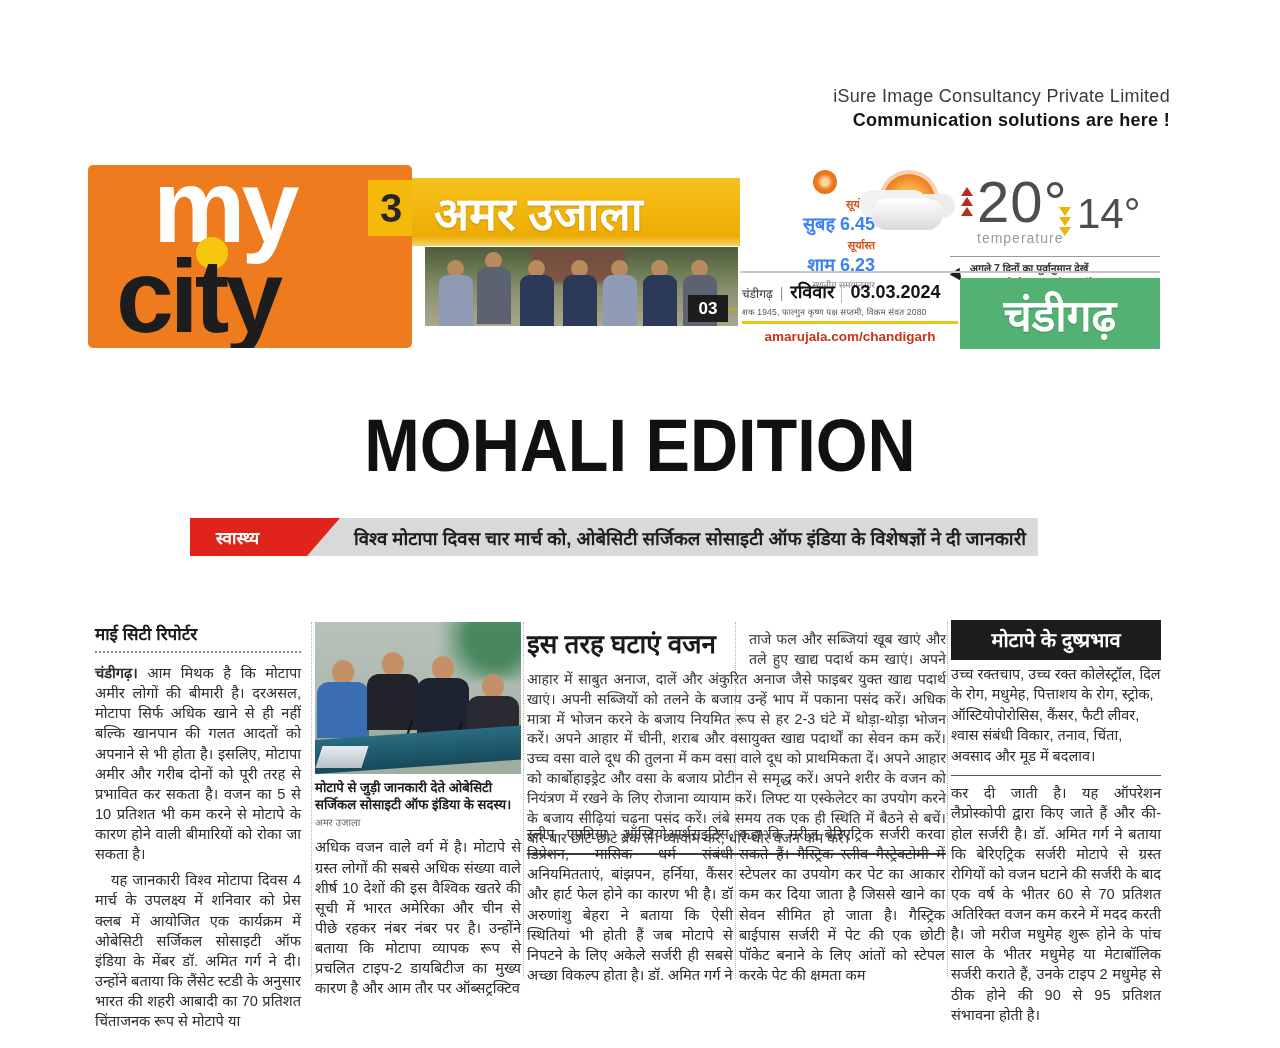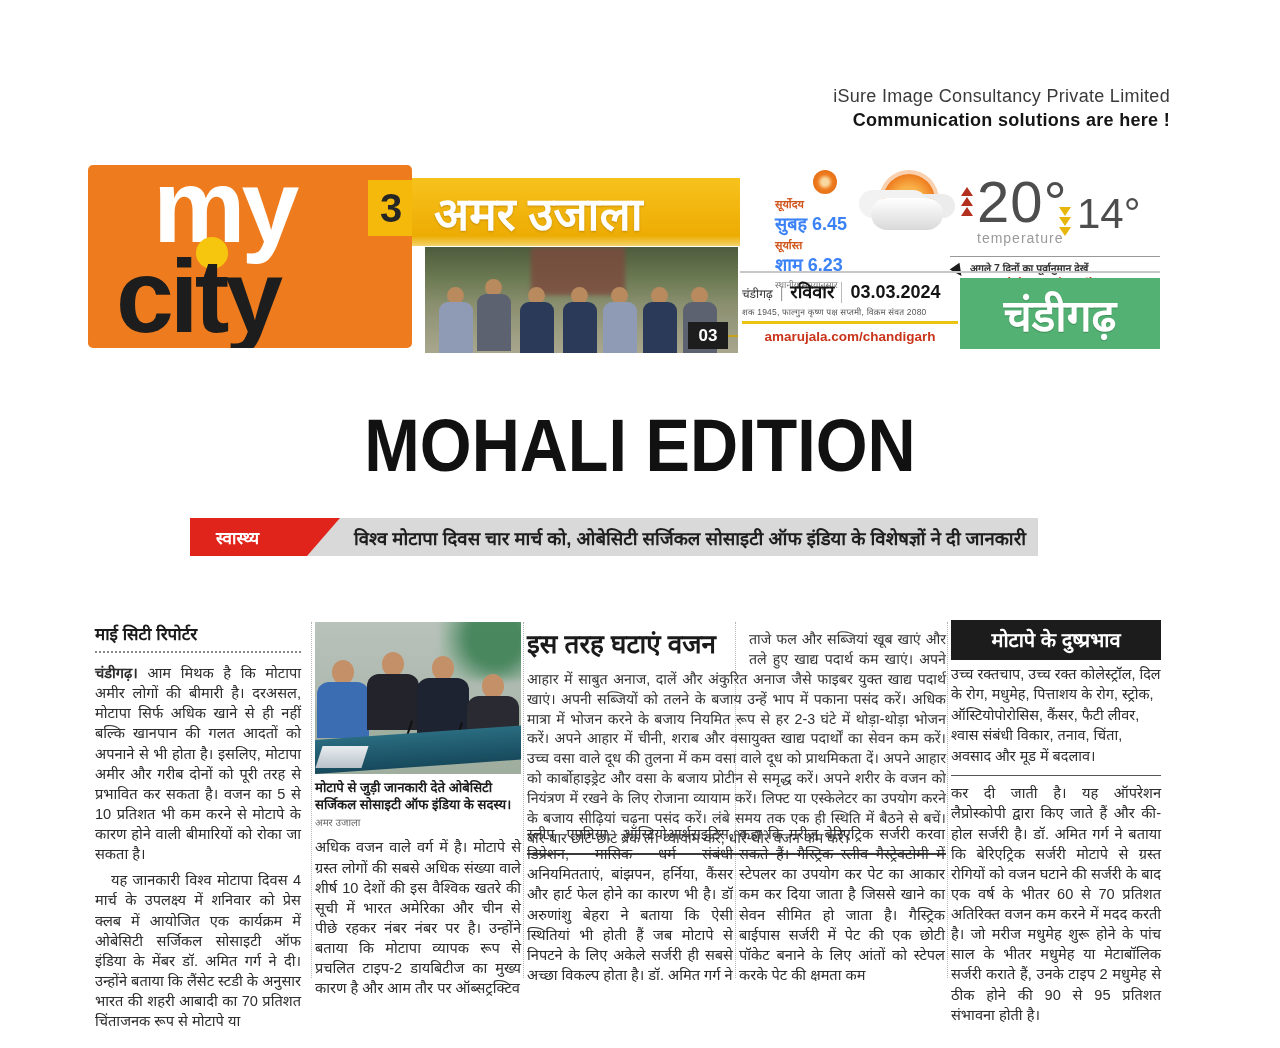--- a/index.html
+++ b/index.html
@@ -21,57 +21,57 @@
   .page-tab { position:absolute; left:368px; top:180px; width:46px; height:56px; background:#f4b90a;
               display:flex; align-items:center; justify-content:center; font-size:40px; font-weight:800; color:#262626; }
 
   .brand-banner { position:absolute; left:412px; top:178px; width:328px; height:68px;
                   background:linear-gradient(180deg,#f7c21d 0%,#edac03 85%,#f3d36a 100%);
                   display:flex; align-items:center; }
   .brand-banner span { font-size:46px; font-weight:800; color:#ffffff; padding-left:22px;
                        text-shadow:0 1px 2px rgba(160,110,0,.55); }
 
   
-  .students-photo { position:absolute; left:425px; top:247px; width:313px; height:106px; overflow:hidden;
+  .students-photo { position:absolute; left:425px; top:247px; width:313px; height:79px; overflow:hidden;
       background:linear-gradient(180deg,#4d5c3c 0%,#6c7a52 30%,#8b9070 55%,#a9a78e 100%); }
   .students-photo .building { position:absolute; left:34%; top:0; width:30%; height:45%;
       background:#7d4a3e; filter:blur(2px); opacity:.8; }
   .sp-person { position:absolute; bottom:-6px; width:34px; height:72px; }
   .sp-person .head { position:absolute; left:8px; top:0; width:17px; height:17px; border-radius:50%; background:#b98a5e; }
   .sp-person .body { position:absolute; left:0; top:15px; width:34px; height:57px; border-radius:9px 9px 0 0; background:#2c3a59; }
   .sp-person.light .body { background:#8f9bb4; }
   .sp-person.grey .body { background:#5c6270; }
   .photo-page-number { position:absolute; right:10px; bottom:4px; width:40px; height:27px; background:#1d1d1d;
       color:#fff; font-size:17px; font-weight:bold; display:flex; align-items:center; justify-content:center; }
   .photo-rule { position:absolute; right:0; bottom:16px; width:14px; border-top:2px solid #caa21a; }
 
   
   .weather { position:absolute; left:745px; top:168px; width:415px; height:103px; }
-  .sunrise-col { position:absolute; left:30px; top:2px; width:100px; text-align:left; }
+  .sunrise-col { position:absolute; left:30px; top:2px; width:100px; text-align:right; }
   .sun-icon { width:24px; height:24px; margin:0 auto 2px; border-radius:50%;
       background:radial-gradient(circle at 50% 50%, #f9d8a0 0 20%, #ef7d1f 45%, #d9640d 100%); }
   .wx-lbl { font-size:11px; color:#d0541a; font-weight:bold; }
   .wx-val { font-size:18px; color:#3b82f6; font-weight:bold; margin-bottom:2px; }
   .wx-note { font-size:9px; color:#777; margin-top:1px; }
   .suncloud { position:absolute; left:120px; top:4px; width:92px; height:74px; }
   .suncloud .sun { position:absolute; left:18px; top:2px; width:52px; height:52px; border-radius:50%;
       background:radial-gradient(circle, #f9b24a 0 35%, #ee7c1f 70%, #e2690e 100%);
       box-shadow:0 0 0 4px rgba(238,124,31,.35); }
   .suncloud .cloud { position:absolute; left:6px; top:26px; width:72px; height:32px; border-radius:18px;
       background:linear-gradient(180deg,#ffffff,#d9d9d9); box-shadow:-14px -10px 0 -2px #f2f2f2, 16px -8px 0 -4px #ececec; }
   .temp-high { position:absolute; left:232px; top:0px; font-size:58px; color:#4d4d4d; font-weight:400; letter-spacing:1px; }
   .temp-label { position:absolute; left:232px; top:62px; font-size:14px; color:#9a9a9a; letter-spacing:1px; }
   .temp-low { position:absolute; left:332px; top:22px; font-size:42px; color:#4d4d4d; }
   .tri { width:0; height:0; border-left:6px solid transparent; border-right:6px solid transparent; margin:1px 0; }
   .tri.red { border-bottom:9px solid #b4301e; }
   .tri.yellow { border-top:9px solid #e8b50a; }
   .tri-high { left:216px; top:18px; position:absolute; }
   .tri-low { left:314px; top:38px; position:absolute; }
   .forecast { position:absolute; left:205px; top:88px; width:210px; border-top:1px solid #999; padding-top:4px; }
-  .forecast-row { display:flex; align-items:flex-start; gap:6px; }
+  .forecast-row { display:flex; align-items:center; gap:6px; }
   .cursor-icon { width:14px; height:14px; position:relative; margin-top:4px; }
   .cursor-icon::before { content:""; position:absolute; left:2px; top:0; width:0; height:0;
       border-left:6px solid transparent; border-right:6px solid transparent; border-top:12px solid #1c1c1c;
       transform:rotate(-35deg); }
   .forecast .f1 { font-size:10.5px; color:#333; font-weight:bold; }
   .forecast .f2 { font-size:12.5px; color:#c9341a; font-weight:bold; }
   .weather-divider { position:absolute; left:740px; top:271px; width:420px; border-top:2px solid #c7c7c7; }
 
   
   .dateline { position:absolute; left:742px; top:279px; width:216px; }

